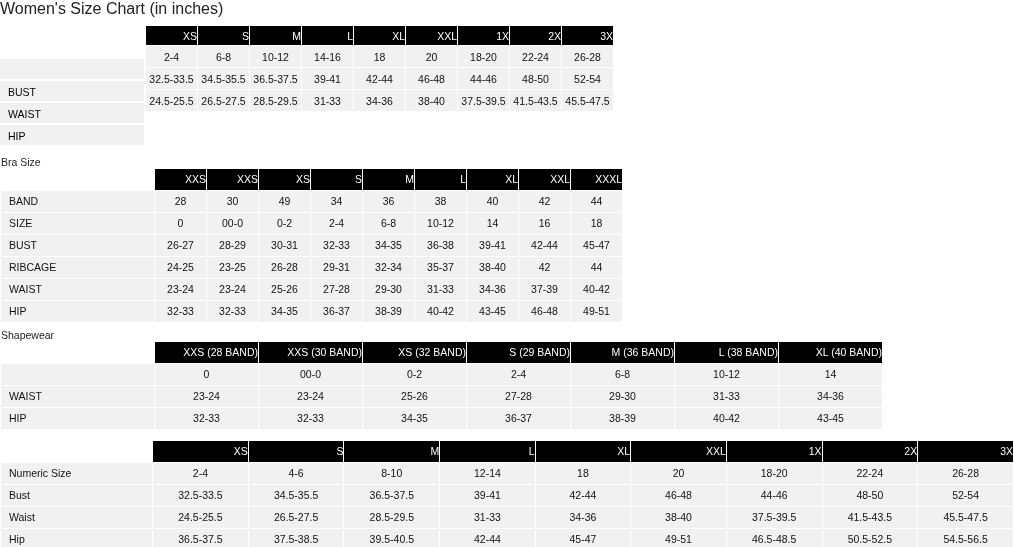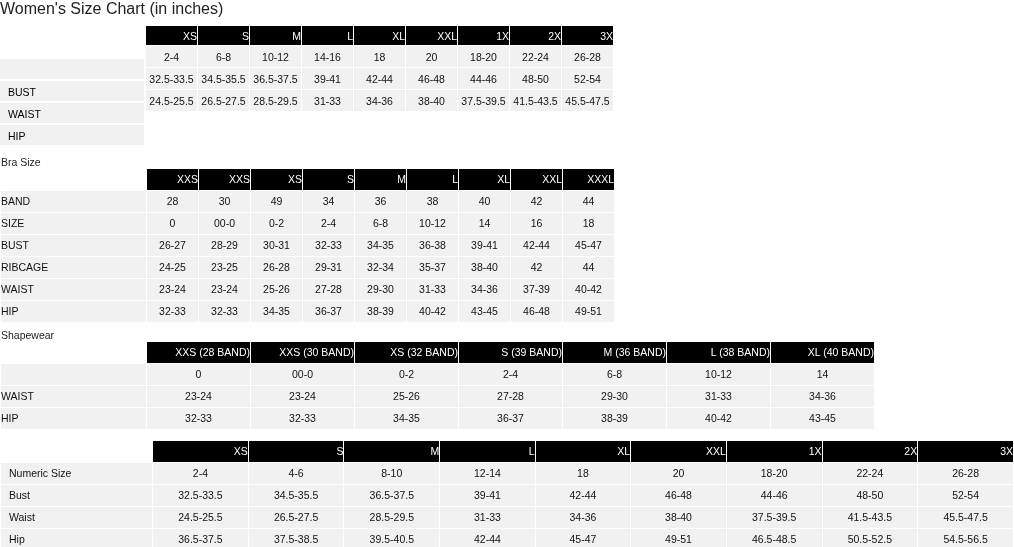--- a/index.html
+++ b/index.html
@@ -55,20 +55,21 @@
     height: 19px;
     text-align: right;
   }
   .corner {
     background: #ffffff;
     border: none;
   }
   .rowlabel {
     background: #f1f1f1;
     text-align: left;
+    padding-left: 8px;
     font-size: 10.5px;
     color: #111;
     border: 1px solid #ffffff;
   }
   .datacell {
     background: #f1f1f1;
   }
 
   
   #apparel-wrap { position: absolute; left: 0px; top: 25px; width: 1014px; }
@@ -258,21 +259,21 @@
 
   <div id="shape-wrap">
     <div class="section-label">Shapewear</div>
     <table id="shape-table">
       <thead>
         <tr>
           <th class="corner"></th>
           <th class="hdr-cell">XXS (28 BAND)</th>
           <th class="hdr-cell">XXS (30 BAND)</th>
           <th class="hdr-cell">XS (32 BAND)</th>
-          <th class="hdr-cell">S (39 BAND)</th>
+          <th class="hdr-cell">S (29 BAND)</th>
           <th class="hdr-cell">M (36 BAND)</th>
           <th class="hdr-cell">L (38 BAND)</th>
           <th class="hdr-cell">XL (40 BAND)</th>
         </tr>
       </thead>
       <tbody id="shape-body">
           <tr>
             <td class="rowlabel"></td>
             <td class="datacell">0</td>
             <td class="datacell">00-0</td>

